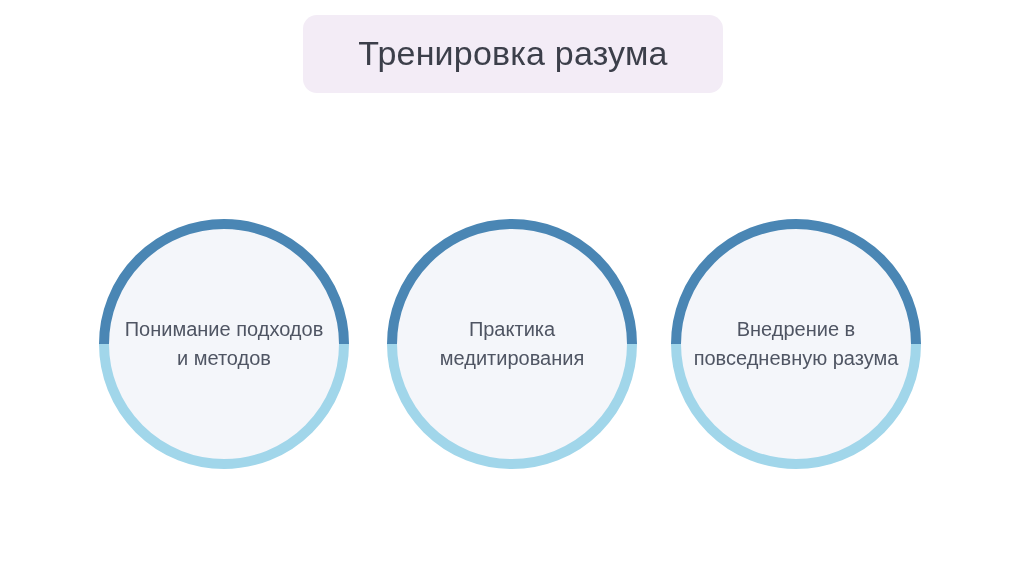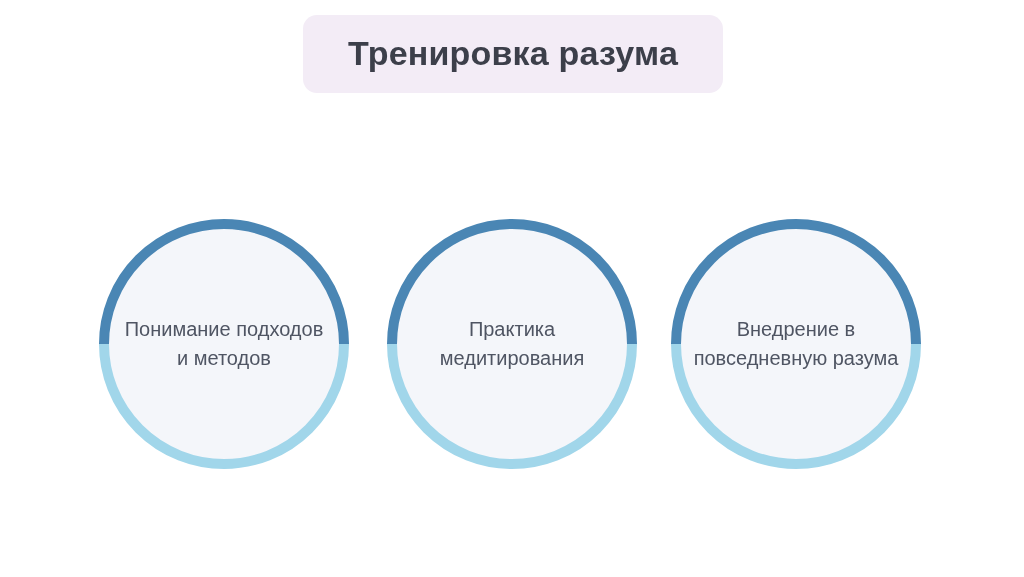--- a/index.html
+++ b/index.html
@@ -35,21 +35,21 @@
     border-radius: 14px;
     display: flex;
     align-items: center;
     justify-content: center;
     box-sizing: border-box;
   }
   #title-text {
     font-size: 34px;
     line-height: 1.1;
     color: #3c3f4a;
-    font-weight: 700;
+    font-weight: 400;
     letter-spacing: 0.2px;
     white-space: nowrap;
     text-align: center;
   }
 
   
   .circle-wrap {
     position: absolute;
     top: 218px;
     width: 252px;

